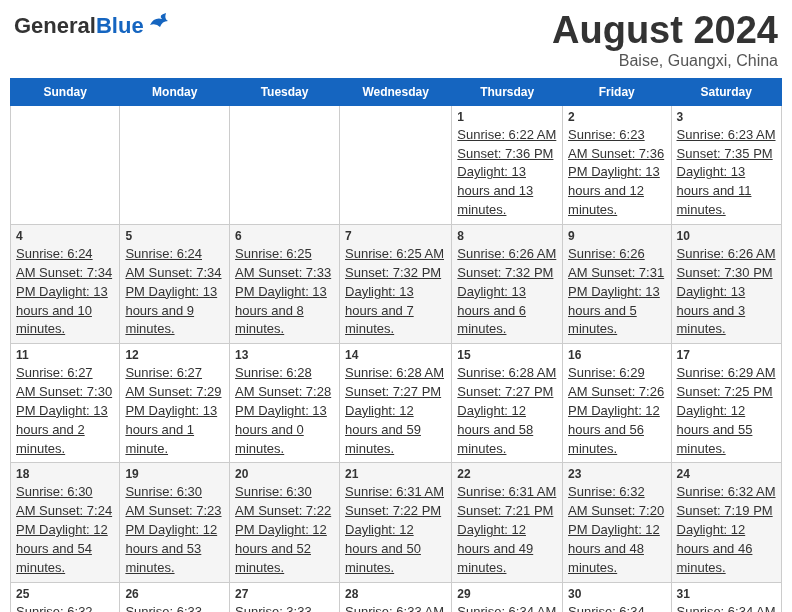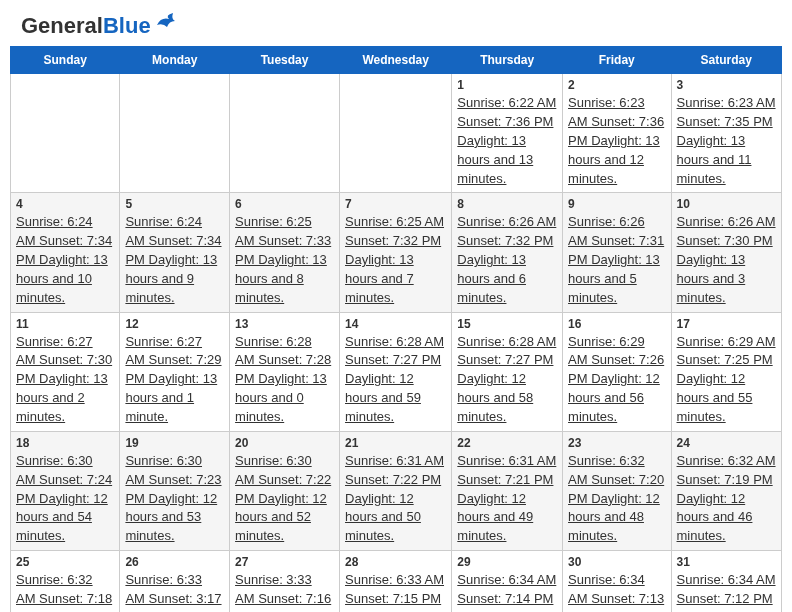--- a/index.html
+++ b/index.html
@@ -95,28 +95,32 @@
     .legend-text {
       font-size: 11px;
       color: #333;
     }
   </style>
 </head>
 <body>
 
 <div class="header">
   <div class="logo">
-    <div style="display:flex;align-items:center;gap:2px;margin-left:7px;">
+    <div style="display:flex;align-items:center;gap:2px;">
       <span class="logo-text">
         <span class="general">General</span><span class="blue">Blue</span>
       </span>
       <svg width="22" height="18" viewBox="0 0 22 18" style="margin-left:2px;margin-top:-8px;">
         <path d="M2,12 Q6,4 14,6 Q10,2 18,0 Q16,6 20,8 Q14,8 12,14 Q8,10 2,12Z" fill="#1565c0"></path>
       </svg>
     </div>
+  </div>
+  <div class="title-block">
+    <div class="month-year">August 2024</div>
+    <div class="location">Baise, Guangxi, China</div>
   </div>
 </div>
 
 <table class="calendar-table">
   <thead>
     <tr>
     <th>Sunday</th>
         <th>Monday</th>
         <th>Tuesday</th>
         <th>Wednesday</th>

